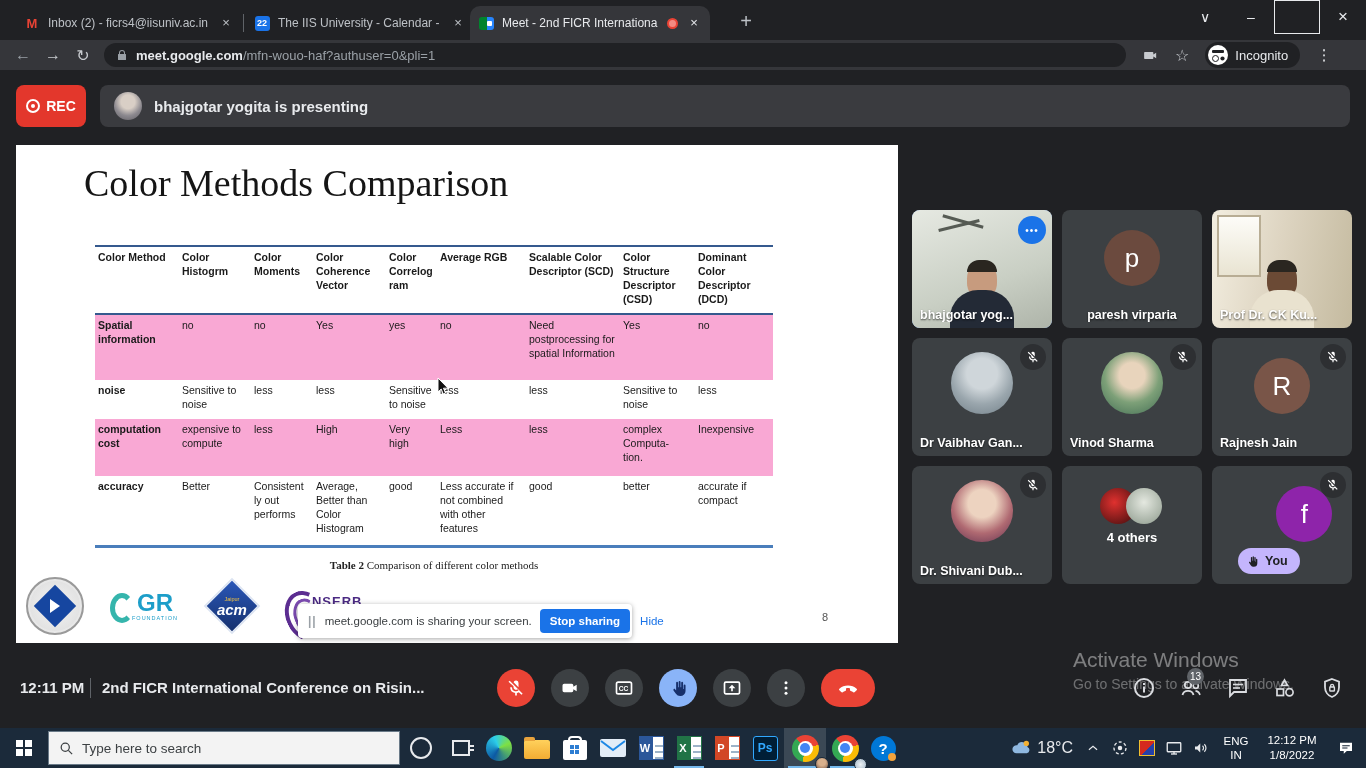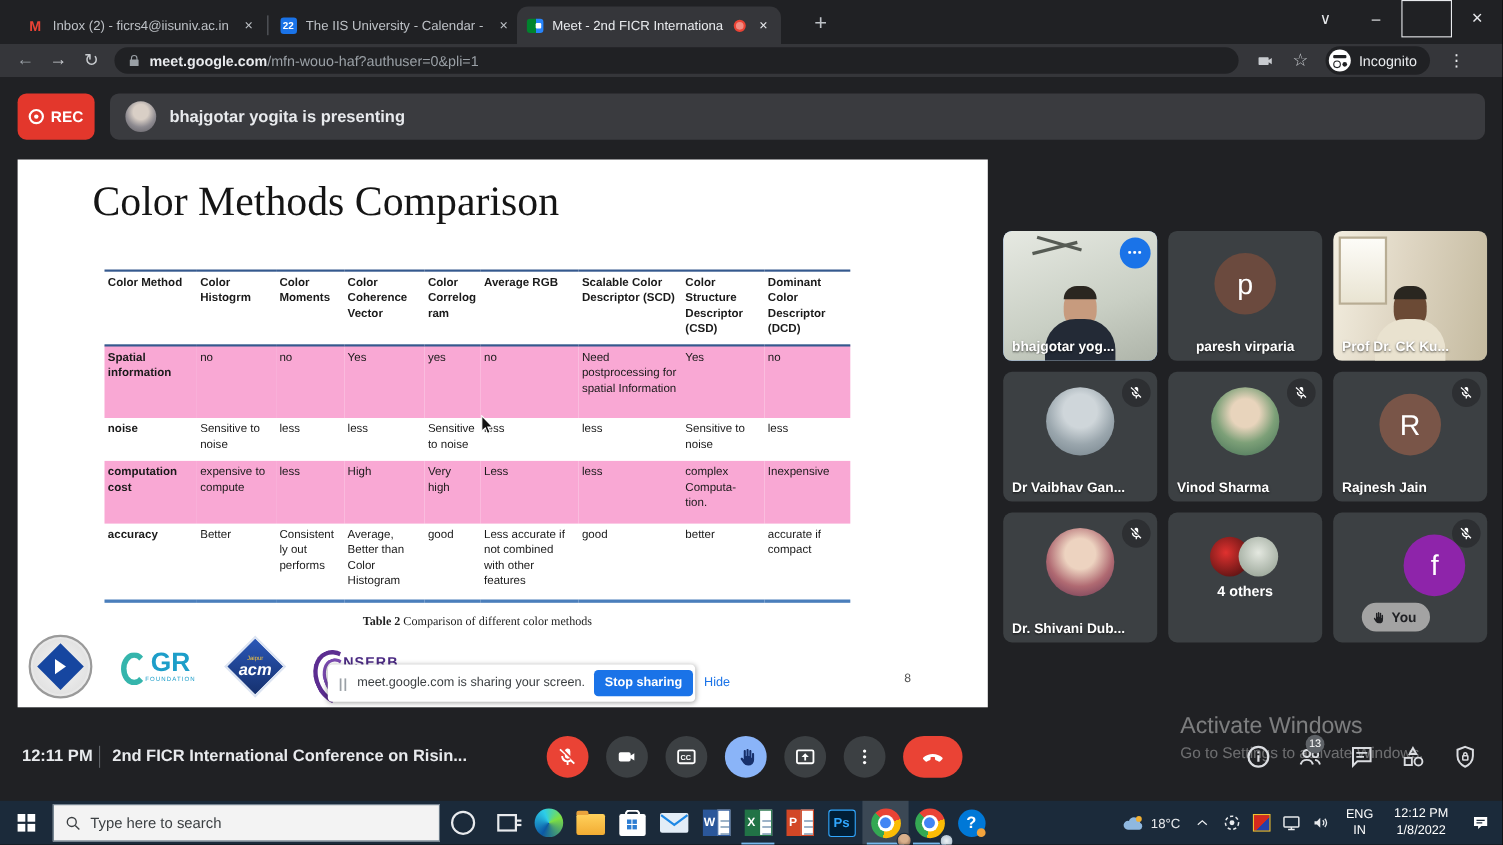--- a/index.html
+++ b/index.html
@@ -155,21 +155,21 @@
             color:#fff; font-size:26px; }
   .photo { position:absolute; top:14px; left:50%; transform:translateX(-50%); width:62px; height:62px; border-radius:50%; }
   .ph-vaibhav { background:radial-gradient(circle at 50% 35%,#cfd6da 0 30%,#9aa6ad 60%,#6f7d86); }
   .ph-vinod   { background:radial-gradient(circle at 50% 38%,#e8d4bc 0 26%,#7da078 55%,#3f6b52); }
   .ph-shivani { background:radial-gradient(circle at 50% 38%,#edd3c0 0 28%,#b06a72 60%,#5e2f4e); }
   .grp { position:absolute; top:22px; left:50%; transform:translateX(-50%); width:64px; height:36px; }
   .grp i { position:absolute; width:36px; height:36px; border-radius:50%; }
   .grp .g1 { left:0; background:radial-gradient(circle at 40% 40%,#e0312f,#3a0c0c); }
   .grp .g2 { left:26px; background:radial-gradient(circle at 50% 40%,#e4e8e0,#8d9a8c); }
   .grp-label { position:absolute; top:64px; left:0; right:0; text-align:center; color:#fff; font-size:13px; font-weight:bold; }
-  .youpill { position:absolute; left:26px; bottom:10px; background:#a3a3a3; border-radius:15px; height:26px;
+  .youpill { position:absolute; left:26px; bottom:10px; background:#c4b5fd; border-radius:15px; height:26px;
              display:flex; align-items:center; gap:6px; padding:0 12px 0 8px; font-size:12.5px; font-weight:bold; color:#202124; z-index:2; }
 
   
   .bclock { position:absolute; left:20px; top:679px; color:#e8eaed; font-size:15px; font-weight:bold; }
   .bsep { position:absolute; left:90px; top:678px; width:1px; height:20px; background:#5f6368; }
   .btitle { position:absolute; left:102px; top:679px; width:350px; color:#e8eaed; font-size:15px; font-weight:bold;
             white-space:nowrap; overflow:hidden; }
   .controls { position:absolute; left:497px; top:669px; display:flex; gap:16px; align-items:center; z-index:3; }
   .cbtn { width:38px; height:38px; border-radius:50%; background:#3c4043; border:none;
           display:flex; align-items:center; justify-content:center; }
@@ -223,21 +223,21 @@
   .chrome::before { content:""; position:absolute; inset:6px; background:#fff; border-radius:50%; }
   .chrome::after { content:""; position:absolute; inset:8.5px; background:#4285f4; border-radius:50%; }
   .miniface { position:absolute; right:-3px; bottom:-3px; width:14px; height:14px; border-radius:50%;
               background:radial-gradient(circle at 50% 35%,#d9b08c 0 35%,#6b4a3a); border:1px solid #1b2a3a; z-index:2; }
   .miniglobe { position:absolute; right:-3px; bottom:-3px; width:13px; height:13px; border-radius:50%;
                background:radial-gradient(#eef2f5,#9fb3c4); border:1px solid #1b2a3a; z-index:2; }
   .help { position:relative; width:25px; height:25px; border-radius:50%; background:#0078d7; color:#fff;
           font-size:15px; font-weight:bold; display:flex; align-items:center; justify-content:center; }
   .help::after { content:""; position:absolute; right:0; bottom:0; width:8px; height:8px; border-radius:50%; background:#f2a33c; }
   .tb-spacer { flex:1; }
-  .weather { display:flex; align-items:flex-end; gap:5px; color:#e8eaed; font-size:12px; padding:0 6px; }
+  .weather { display:flex; align-items:flex-start; gap:5px; color:#e8eaed; font-size:16px; padding:0 6px; }
   .trayslot { width:27px; height:40px; display:flex; align-items:center; justify-content:center; flex:none; }
   .redapp { width:16px; height:16px; background:linear-gradient(135deg,#d42a1e 0 55%,#2440a8 55%); border:1px solid #f0c030; }
   .lang { width:44px; text-align:center; color:#fff; font-size:11.5px; line-height:1.25; }
   .clockblk { width:68px; text-align:center; color:#fff; font-size:11.5px; line-height:1.3; }
   .notifslot { width:40px; height:40px; display:flex; align-items:center; justify-content:center; }
 </style>
 </head>
 <body>
 
 <div class="screen">

